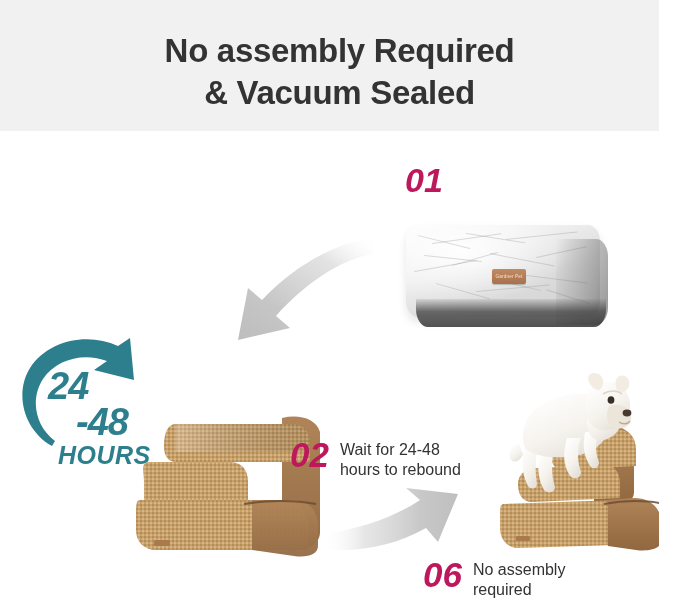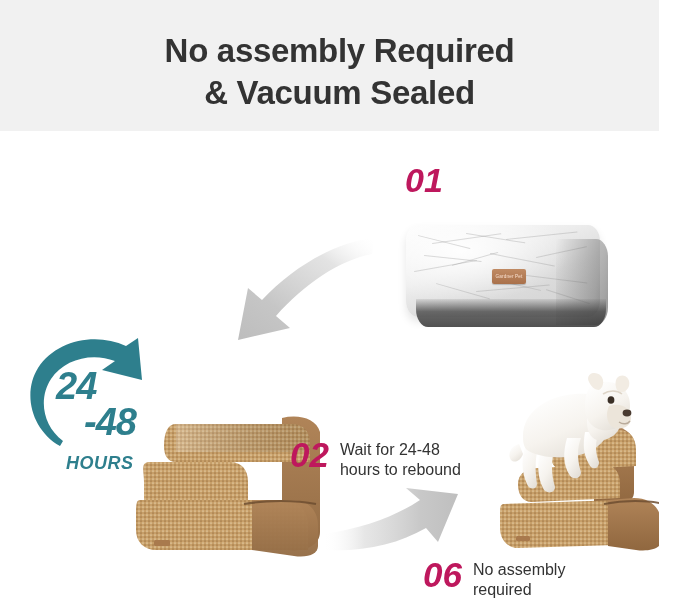--- a/index.html
+++ b/index.html
@@ -145,39 +145,39 @@
   
   .arrow-svg {
     position: absolute;
   }
   #arrow-1 { left: 176px; top: 232px; }
   #arrow-2 { left: 322px; top: 472px; }
 
   
   #hours-badge {
     position: absolute;
-    left: 16px;
+    left: 8px;
     top: 336px;
     width: 172px;
     height: 124px;
   }
   #hours-badge-text {
     position: absolute;
     left: 40px;
     top: 32px;
     width: 128px;
     color: #2e7f8d;
     font-style: italic;
     font-weight: bold;
     line-height: 0.96;
     text-align: left;
   }
   .hb-l1 { font-size: 38px; letter-spacing: -1px; display: block; }
   .hb-l2 { font-size: 38px; letter-spacing: -1px; display: block; margin-left: 28px; }
-  .hb-l3 { font-size: 18px; letter-spacing: 0.5px; display: block; margin-left: 10px; margin-top: 14px; }
+  .hb-l3 { font-size: 25px; letter-spacing: 0.5px; display: block; margin-left: 10px; margin-top: 2px; }
 
   
   #stairs-left {
     position: absolute;
     left: 132px;
     top: 400px;
     width: 230px;
     height: 175px;
   }
   #stairs-right {

